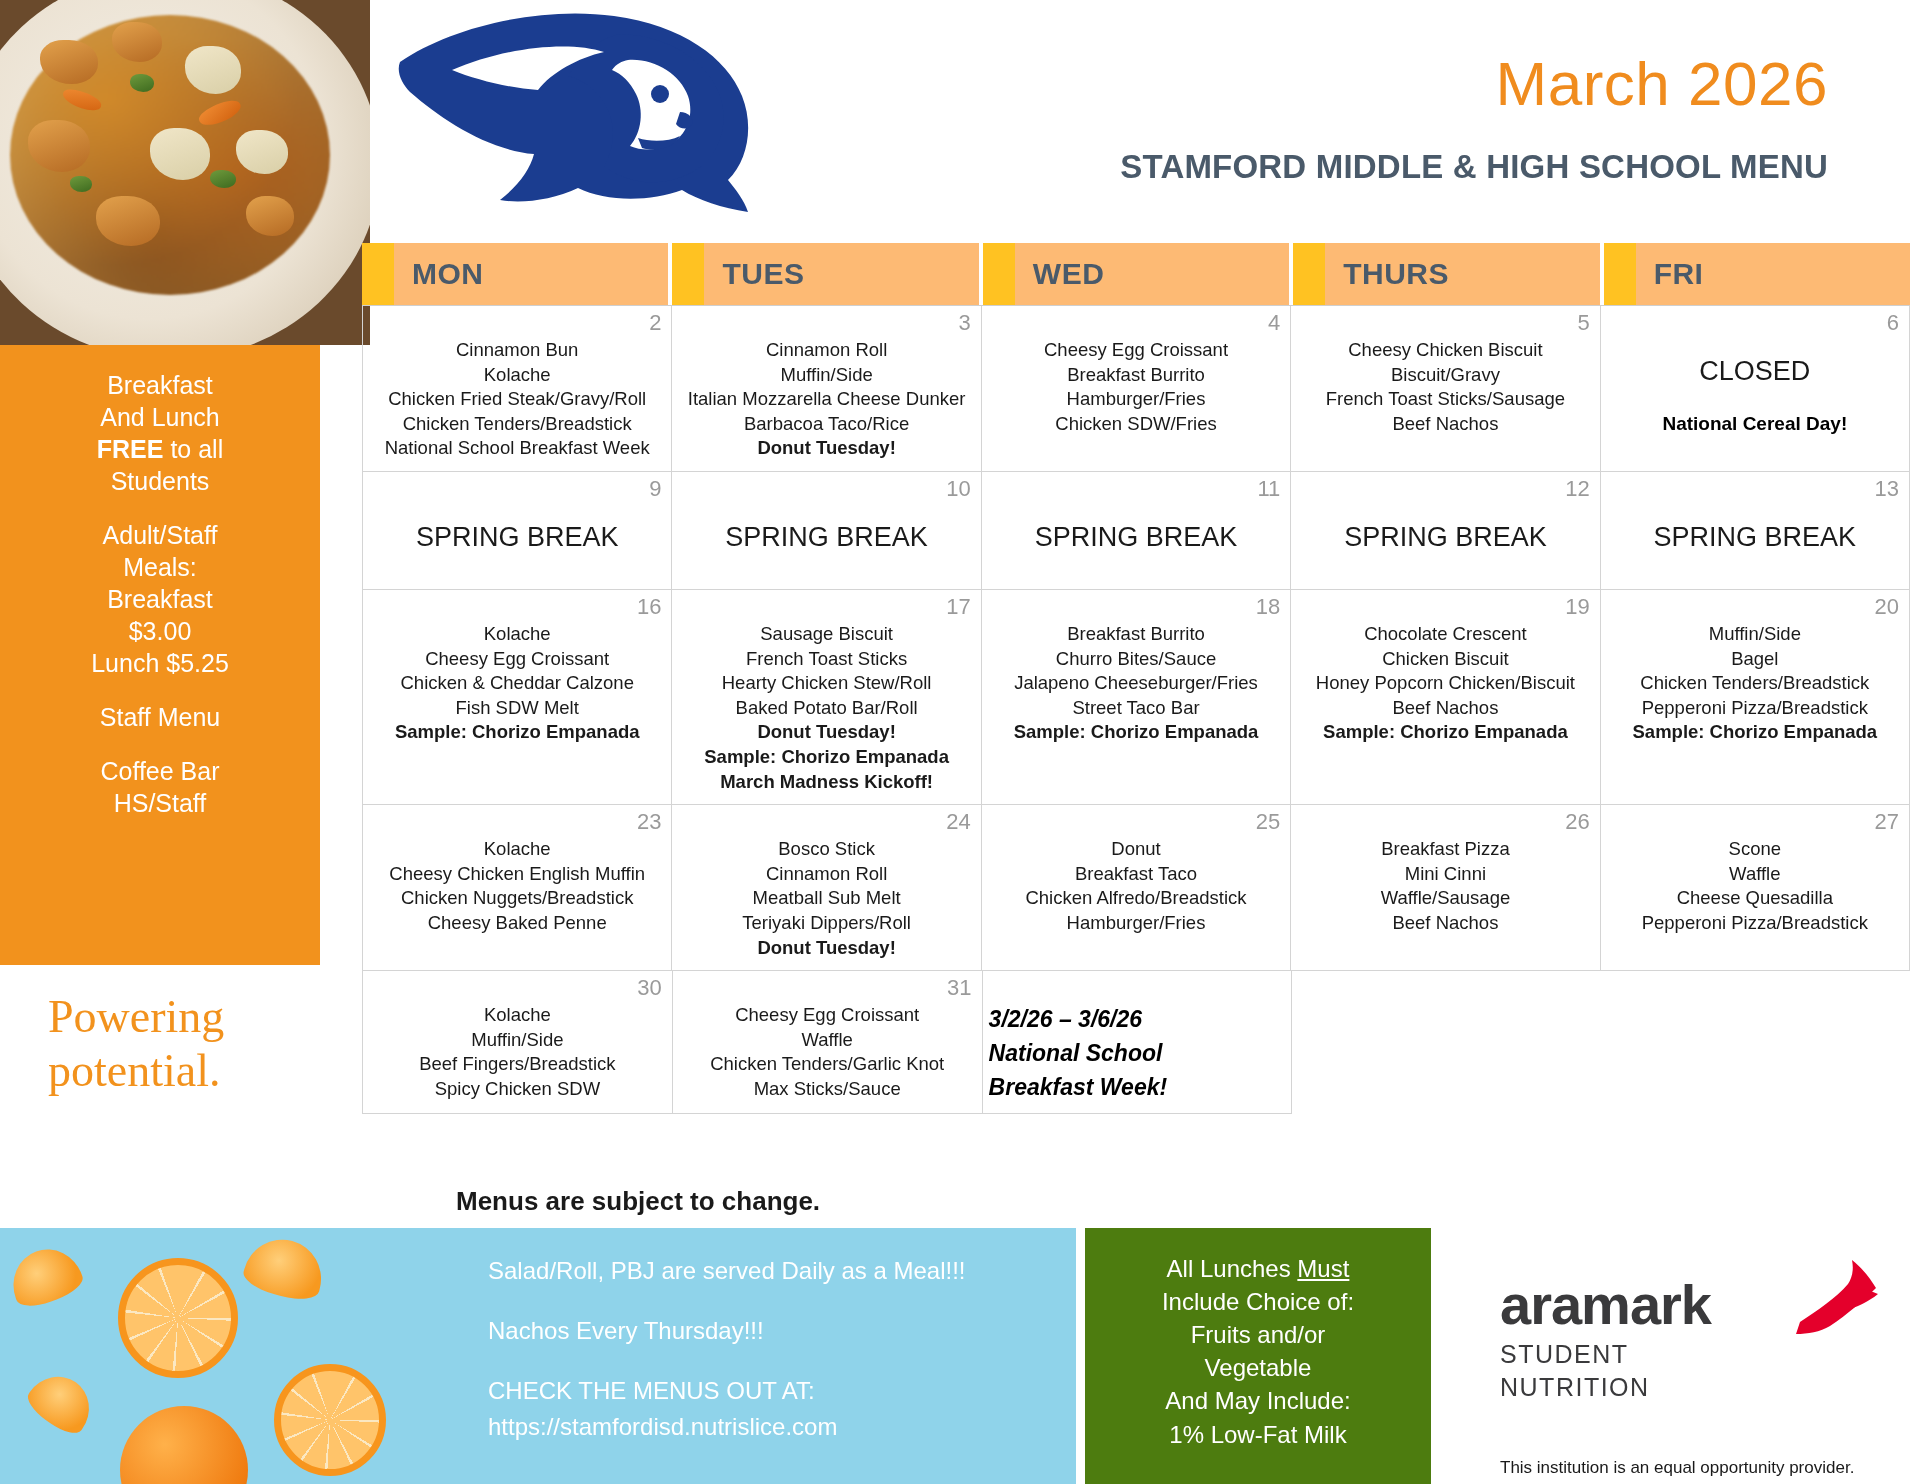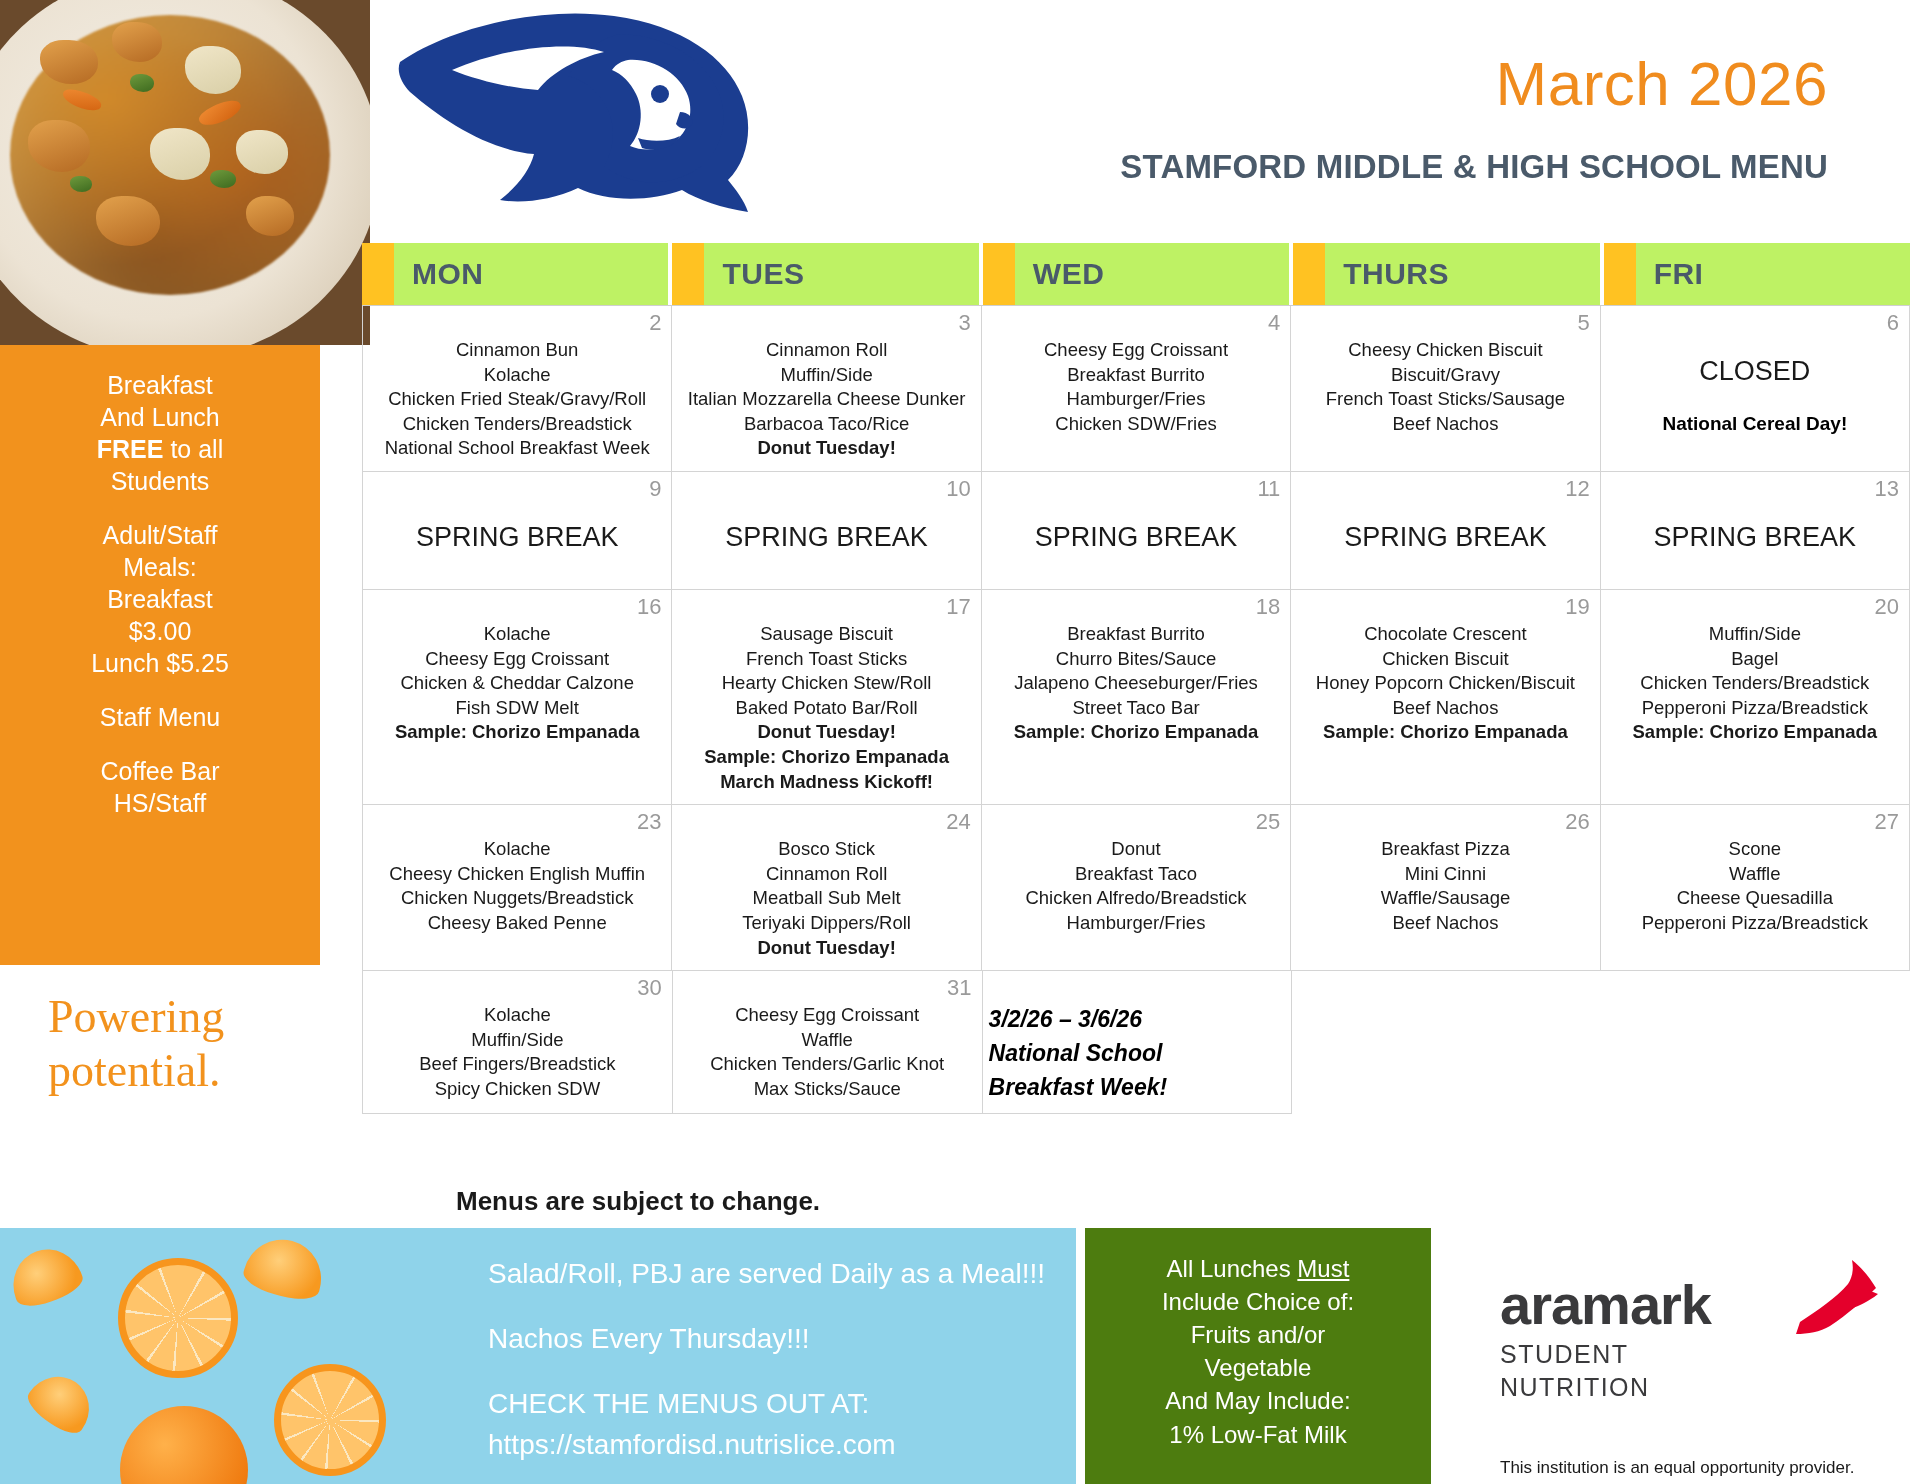--- a/index.html
+++ b/index.html
@@ -99,21 +99,21 @@
   .calendar {
     position: absolute;
     left: 362px; top: 243px;
     width: 1548px;
   }
   .cal-head { display: flex; height: 62px; }
   .cal-head .dayhead {
     flex: 1 1 0;
     display: flex;
     align-items: center;
-    background: #bef264;
+    background: #fdba74;
     margin-right: 4px;
     position: relative;
   }
   .cal-head .dayhead:last-child { margin-right: 0; }
   .cal-head .tab {
     width: 32px; height: 62px;
     background: #ffc222;
     flex: none;
   }
   .cal-head .dayname {
@@ -208,21 +208,21 @@
     border: 7px solid #f7951d;
   }
 
   .blue-box-1 {
     position: absolute;
     left: 456px; top: 1228px;
     width: 620px; height: 256px;
     background: #8fd3ea;
     color: #ffffff;
     padding: 28px 6px 0 32px;
-    font-size: 28px;
+    font-size: 24px;
     line-height: 1.25;
   }
   .blue-box-1 div { margin-bottom: 30px; }
   .blue-box-2 {
     position: absolute;
     left: 1085px; top: 1228px;
     width: 346px; height: 256px;
     background: #4d7c0f;
     color: #ffffff;
     padding-top: 24px;

